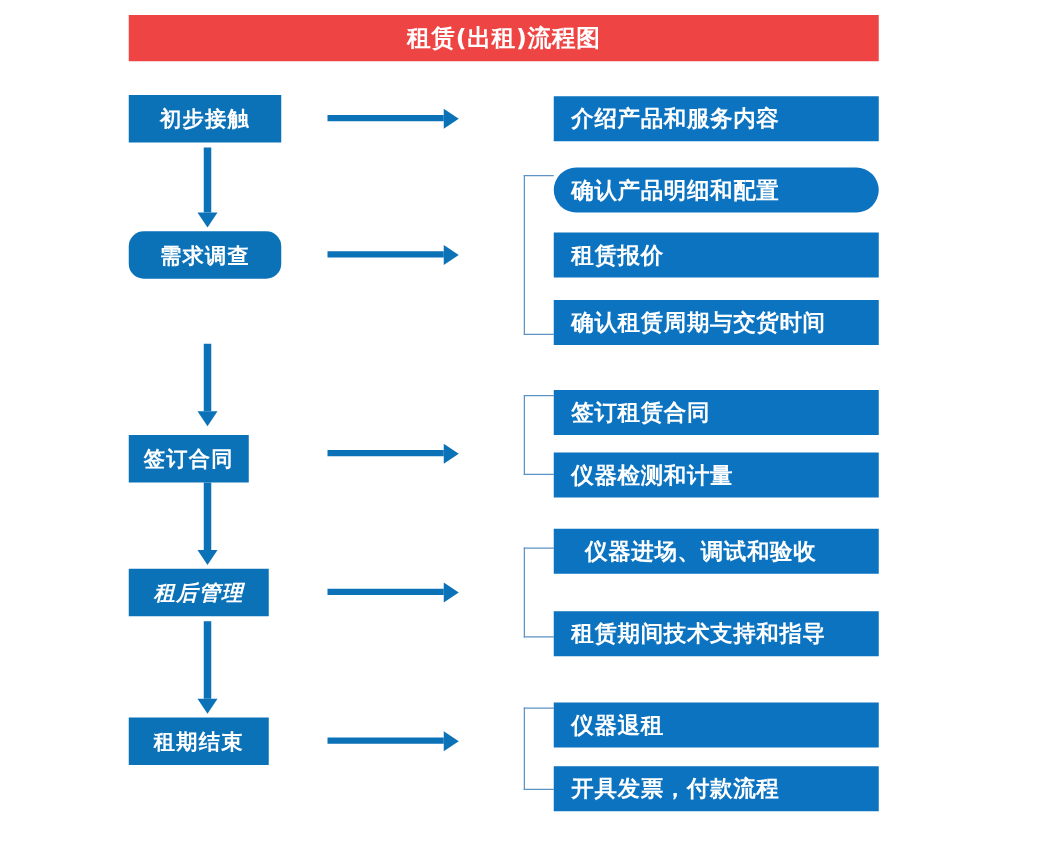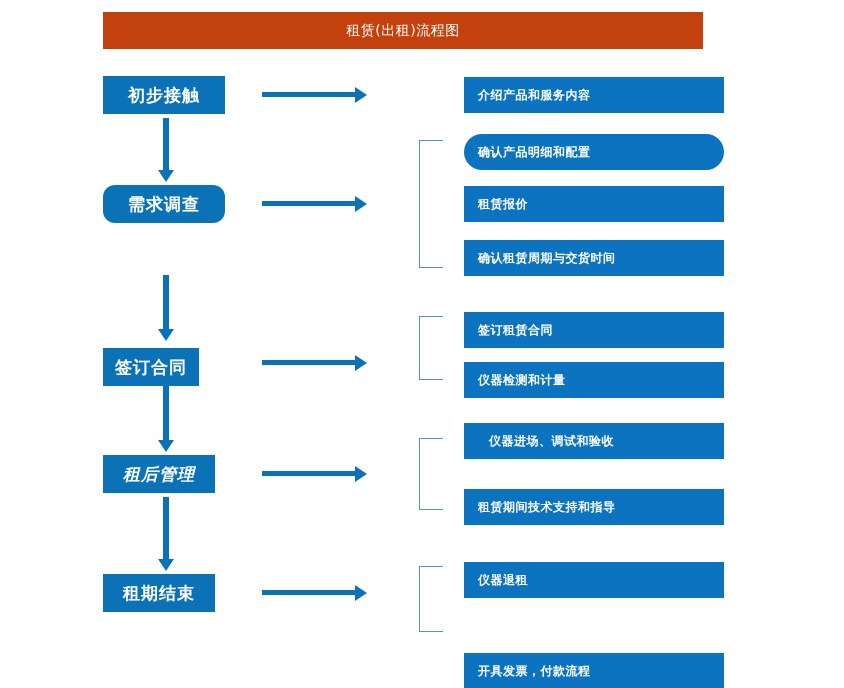--- a/index.html
+++ b/index.html
@@ -23,24 +23,24 @@
     height: 688px;
   }
 
   
   .title-bar {
     position: absolute;
     left: 103px;
     top: 12px;
     width: 600px;
     height: 37px;
-    background: #c2410c;
+    background: #ef4444;
     color: #ffffff;
-    font-size: 14px;
-    font-weight: normal;
+    font-size: 19px;
+    font-weight: bold;
     display: flex;
     align-items: center;
     justify-content: center;
     letter-spacing: 0.5px;
   }
 
   
   .stage-box {
     position: absolute;
     background: #0c72b8;
@@ -49,26 +49,26 @@
     font-weight: bold;
     display: flex;
     align-items: center;
     justify-content: center;
     letter-spacing: 1px;
   }
 
   
   .detail-box {
     position: absolute;
-    left: 464px;
+    left: 443px;
     width: 260px;
     height: 36px;
     background: #0b73c0;
     color: #ffffff;
-    font-size: 12px;
+    font-size: 18px;
     font-weight: bold;
     display: flex;
     align-items: center;
     padding-left: 14px;
     box-sizing: border-box;
     letter-spacing: 0.5px;
   }
 
   
   .h-arrow {
@@ -200,15 +200,15 @@
   <div class="detail-box" style="top:186px;">租赁报价</div>
   <div class="detail-box" style="top:240px;">确认租赁周期与交货时间</div>
 
   <div class="detail-box" style="top:312px;">签订租赁合同</div>
   <div class="detail-box" style="top:362px;">仪器检测和计量</div>
 
   <div class="detail-box" style="top:423px;padding-left:25px;">仪器进场、调试和验收</div>
   <div class="detail-box" style="top:489px;">租赁期间技术支持和指导</div>
 
   <div class="detail-box" style="top:562px;">仪器退租</div>
-  <div class="detail-box" style="top:613px;margin-top:40px;">开具发票，付款流程</div>
+  <div class="detail-box" style="top:613px;">开具发票，付款流程</div>
 
 </div>
 
 </body></html>

